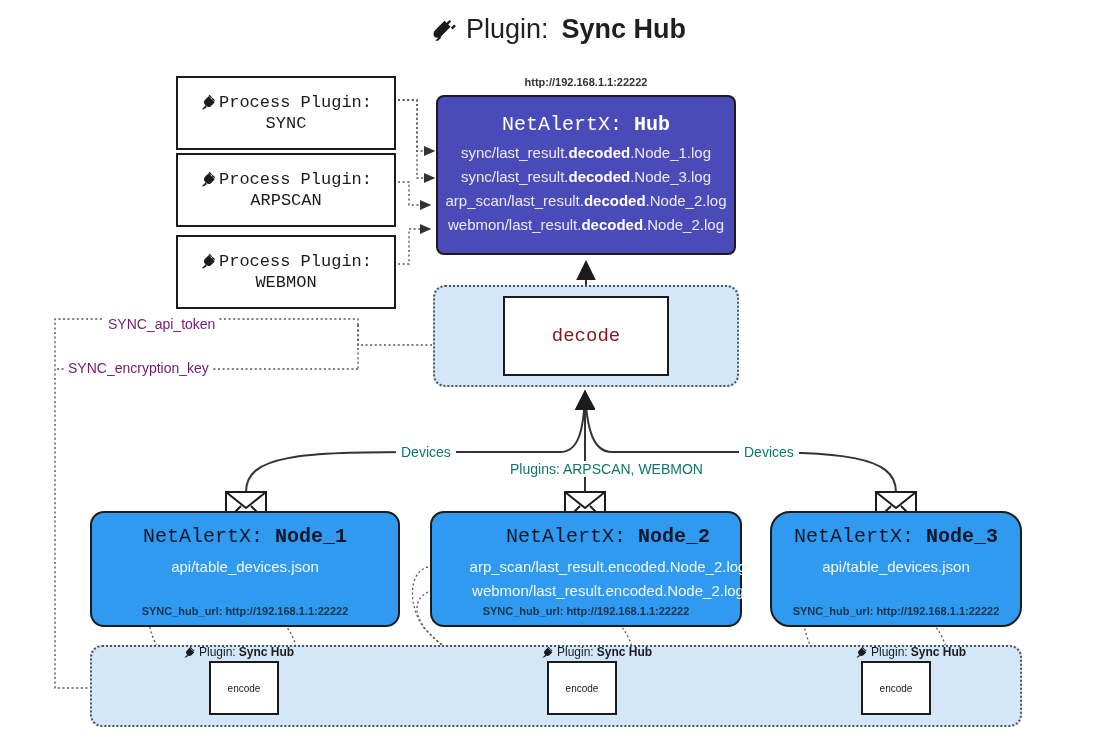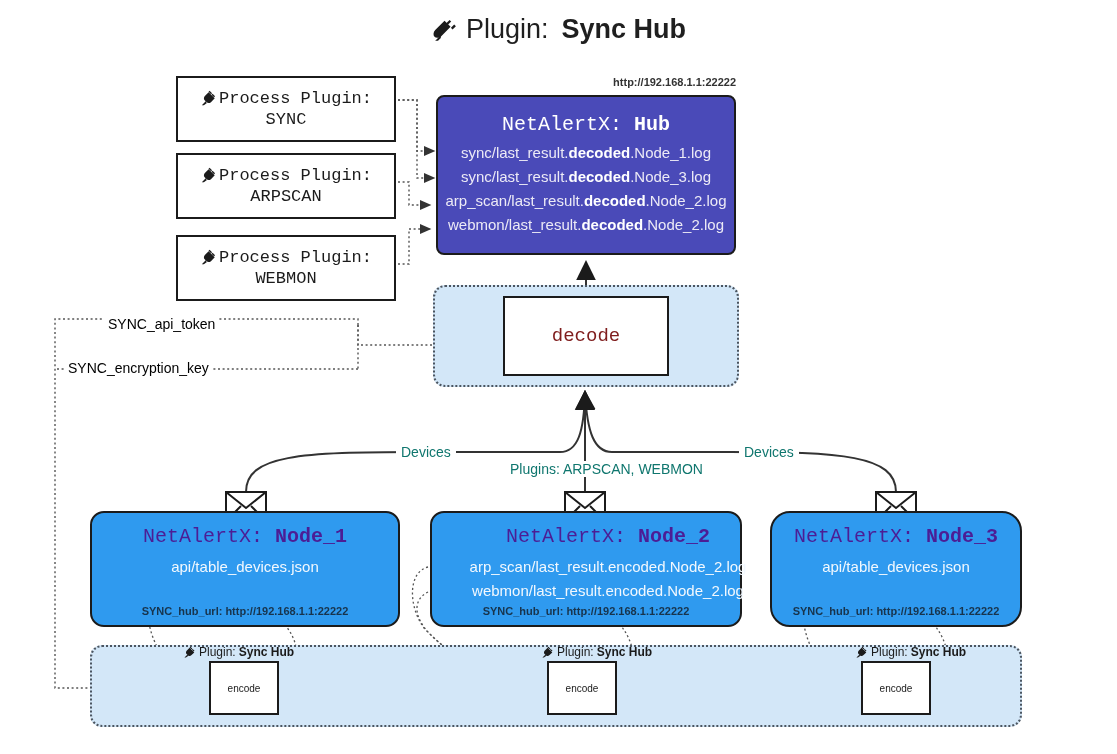--- a/index.html
+++ b/index.html
@@ -7,70 +7,70 @@
        font-family:"Liberation Sans",sans-serif;color:#222;}
   .abs{position:absolute;}
   svg.layer{position:absolute;left:0;top:0;width:1117px;height:754px;pointer-events:none;}
   
   #title{left:0;top:14px;width:1117px;text-align:center;font-size:27px;color:#1f1f1f;
          display:flex;align-items:center;justify-content:center;gap:7px;}
   #title .ttl-normal{font-weight:400;}
   #title .ttl-bold{font-weight:700;margin-left:6px;}
   .plugsvg{display:inline-block;vertical-align:middle;}
   
-  .procbox{width:220px;height:66px;border:2px solid #1b1b1b;background:#fff;
+  .procbox{width:220px;height:74px;border:2px solid #1b1b1b;background:#fff;
            box-sizing:border-box;display:flex;flex-direction:column;
            align-items:center;justify-content:center;
            font-family:"Liberation Mono","DejaVu Sans Mono",monospace;
            font-size:17px;color:#1b1b1b;line-height:1.25;text-align:center;}
   .procbox .l1{display:flex;align-items:center;gap:2px;white-space:nowrap;}
   
   #hub{left:436px;top:95px;width:300px;height:160px;background:#4a4ab8;
        border:2px solid #1b1b1b;border-radius:8px;box-sizing:border-box;
        display:flex;flex-direction:column;align-items:center;}
   #hub .hubtitle{font-family:"Liberation Mono","DejaVu Sans Mono",monospace;
        font-size:20px;color:#ffffff;margin-top:16px;white-space:nowrap;}
   #hub .hubtitle b{font-weight:700;}
   #hub .hublines{margin-top:8px;width:100%;display:flex;flex-direction:column;
        align-items:center;gap:7px;}
   #hub .hubline{font-size:15px;color:#eceaf6;white-space:nowrap;}
   #hub .hubline b{font-weight:700;color:#ffffff;}
-  #huburl{left:436px;top:76px;width:300px;text-align:right;font-size:11px;
+  #huburl{left:436px;top:76px;width:300px;text-align:center;font-size:11px;
        font-weight:700;color:#333;}
   
   #decodezone{left:433px;top:285px;width:306px;height:102px;background:#d3e7f8;
        border:2px dotted #4b5560;border-radius:12px;box-sizing:border-box;}
   #decodebox{left:503px;top:296px;width:166px;height:80px;background:#fff;
        border:2px solid #1b1b1b;box-sizing:border-box;display:flex;
        align-items:center;justify-content:center;
        font-family:"Liberation Mono","DejaVu Sans Mono",monospace;font-size:19px;color:#7f1d1d;}
   
   .node{height:116px;background:#2f9aef;border:2px solid #1b1b1b;border-radius:14px;
         box-sizing:border-box;display:flex;flex-direction:column;align-items:center;}
   .node .ntitle{font-family:"Liberation Mono","DejaVu Sans Mono",monospace;
-        font-size:20px;color:#4c1d95;margin-top:12px;white-space:nowrap;}
+        font-size:20px;color:#0f172a;margin-top:12px;white-space:nowrap;}
   .node .ntitle b{font-weight:700;}
   .node .nlines{margin-top:10px;display:flex;flex-direction:column;align-items:center;gap:7px;}
   .node .nline{font-size:15px;color:#f2f8fe;white-space:nowrap;}
   .node .nfoot{position:absolute;left:0;bottom:8px;width:100%;text-align:center;
         font-size:11px;font-weight:700;color:#18344c;}
   #node1{left:90px;top:511px;width:310px;}
   #node2{left:430px;top:511px;width:312px;padding-left:44px;}
   #node3{left:770px;top:511px;width:252px;border-radius:20px;}
   
   #bottomzone{left:90px;top:645px;width:932px;height:82px;background:#d3e7f8;
        border:2px dotted #4b5560;border-radius:12px;box-sizing:border-box;}
   .encbox{width:70px;height:54px;background:#fff;border:2px solid #1b1b1b;
        box-sizing:border-box;display:flex;align-items:center;justify-content:center;
        font-family:Liberation Sans, sans-serif;font-size:10px;color:#1b1b1b;}
   .plabel{display:flex;align-items:center;gap:3px;font-size:12px;color:#1b1b1b;white-space:nowrap;}
   .plabel b{font-weight:700;}
   
   .edgelabel{font-size:14px;color:#0f766e;background:#fff;padding:0 5px;white-space:nowrap;}
-  .tokenlabel{font-size:14px;color:#000000;background:#fff;padding:0 4px;white-space:nowrap;}
+  .tokenlabel{font-size:14px;color:#701a75;background:#fff;padding:0 4px;white-space:nowrap;}
 </style>
 </head>
 <body>
 
 <svg class="layer" viewBox="0 0 1117 754">
   <defs>
     <marker id="arwS" markerWidth="9" markerHeight="9" refX="7.5" refY="4.5" orient="auto">
       <path d="M0,0.7 L8.5,4.5 L0,8.3 Z" fill="#333"></path>
     </marker>
     <marker id="arwB" markerWidth="11" markerHeight="11" refX="9" refY="5.5" orient="auto">

